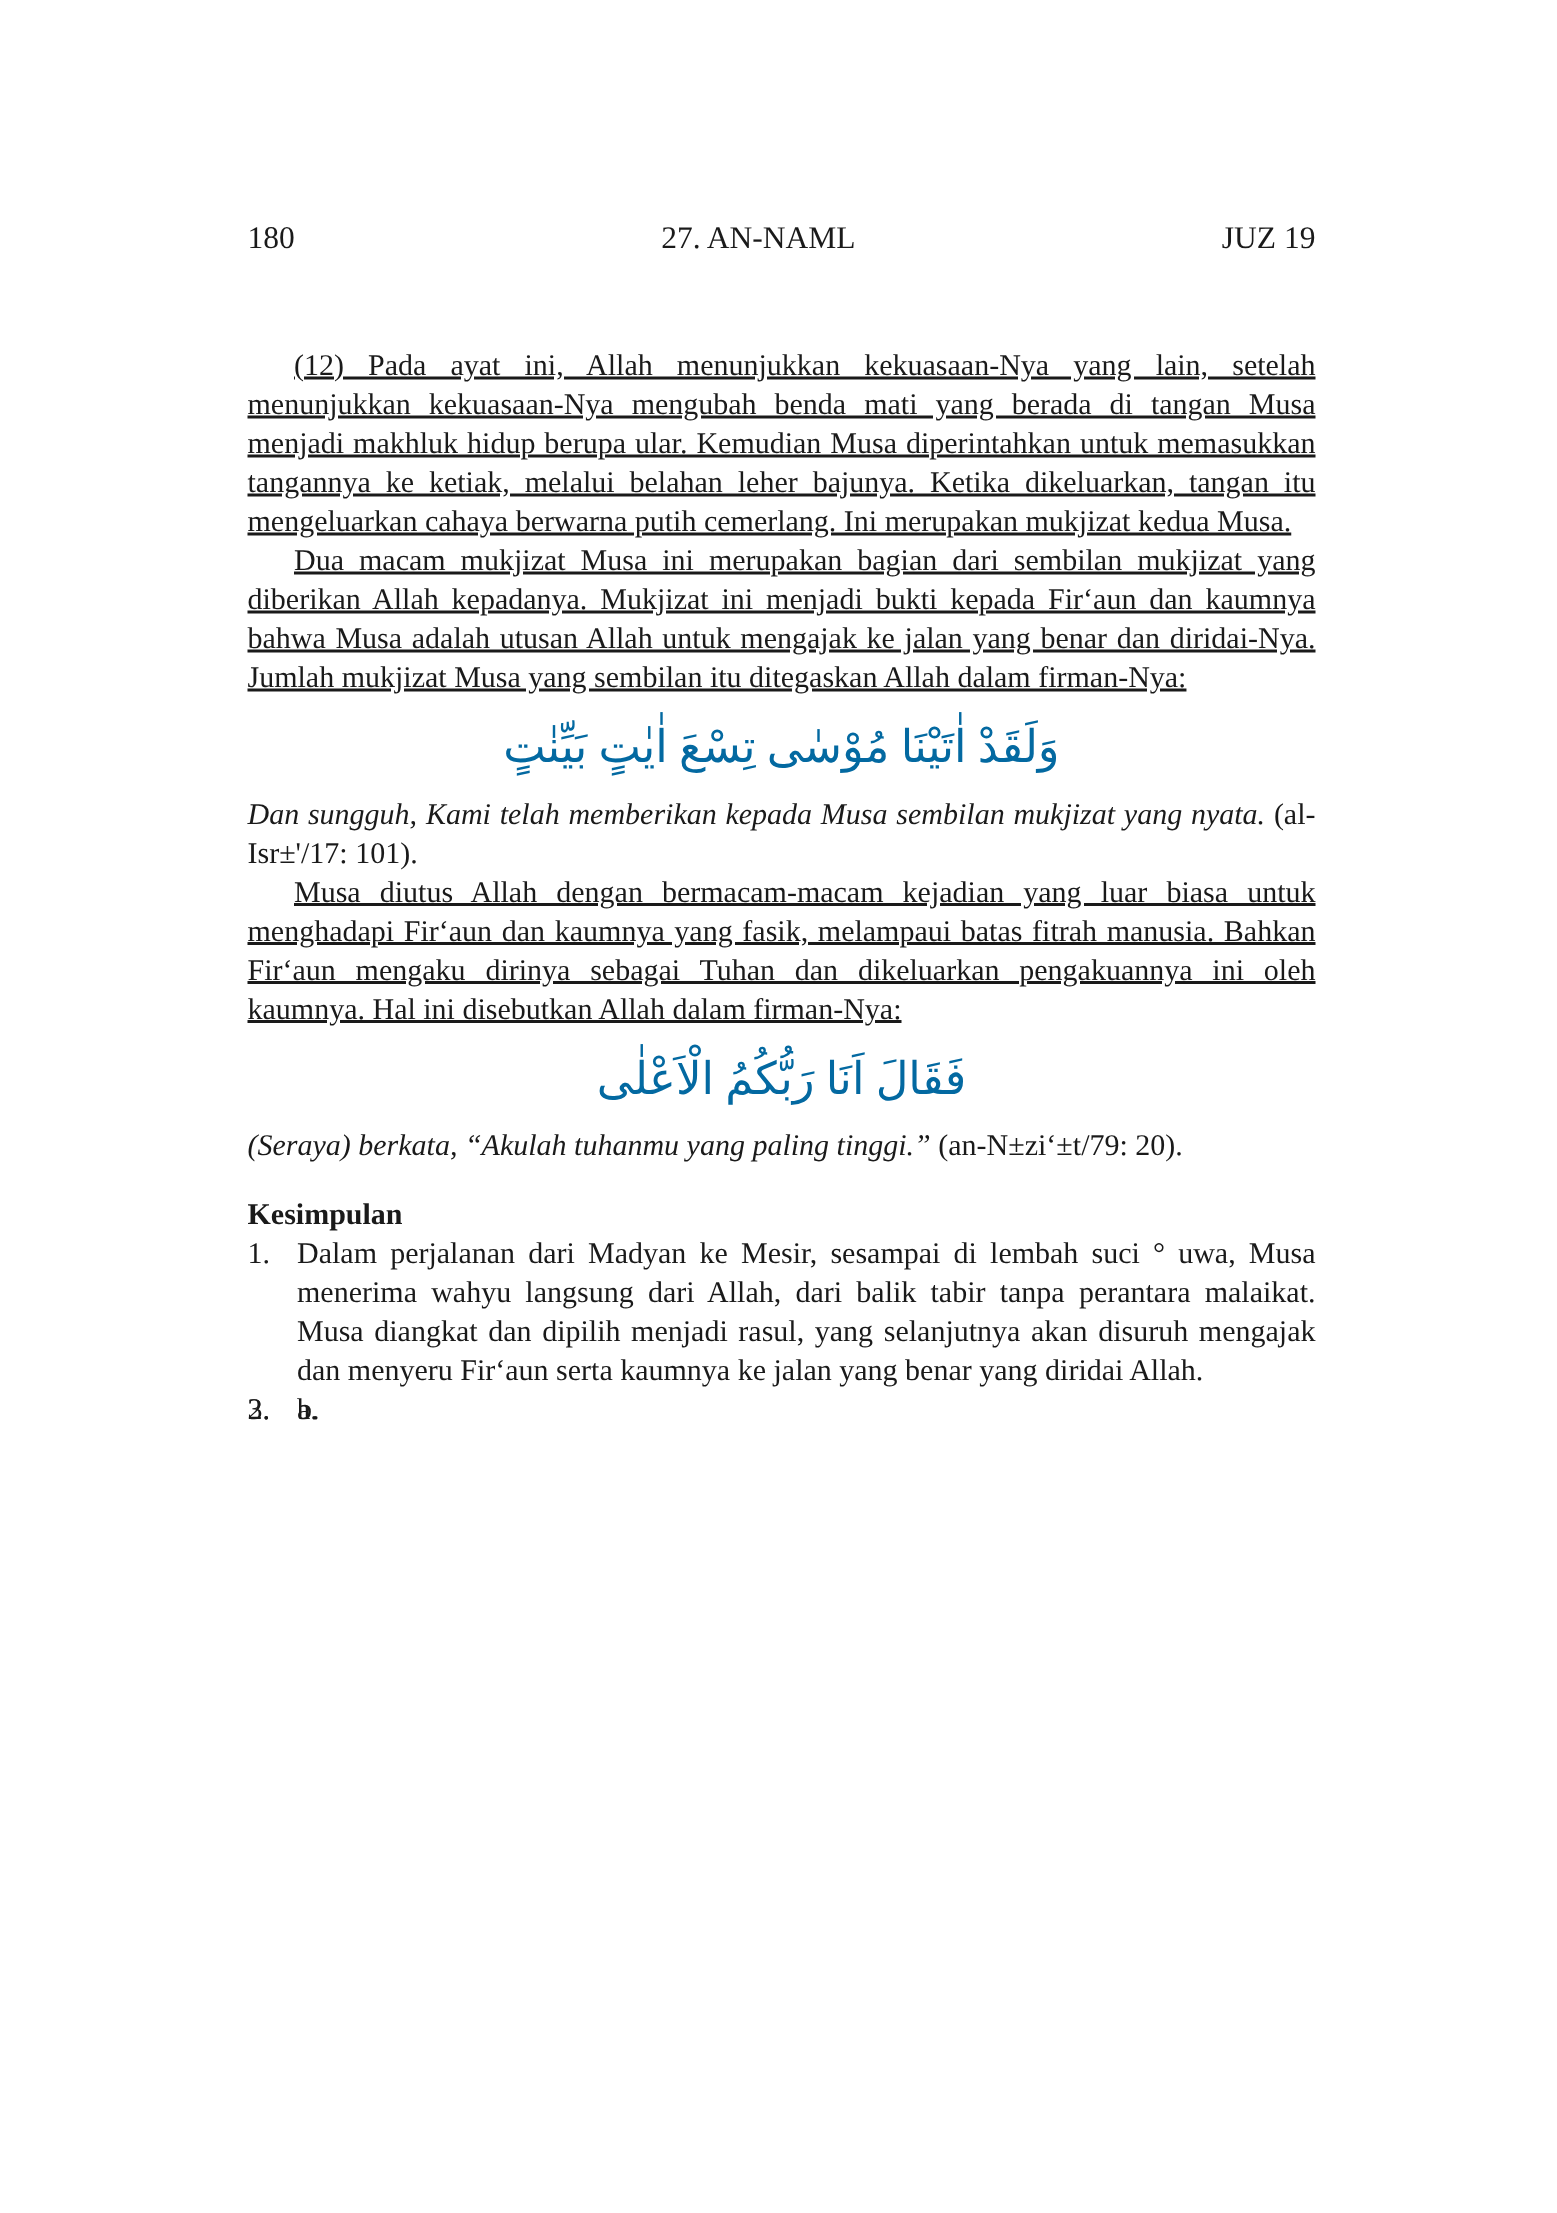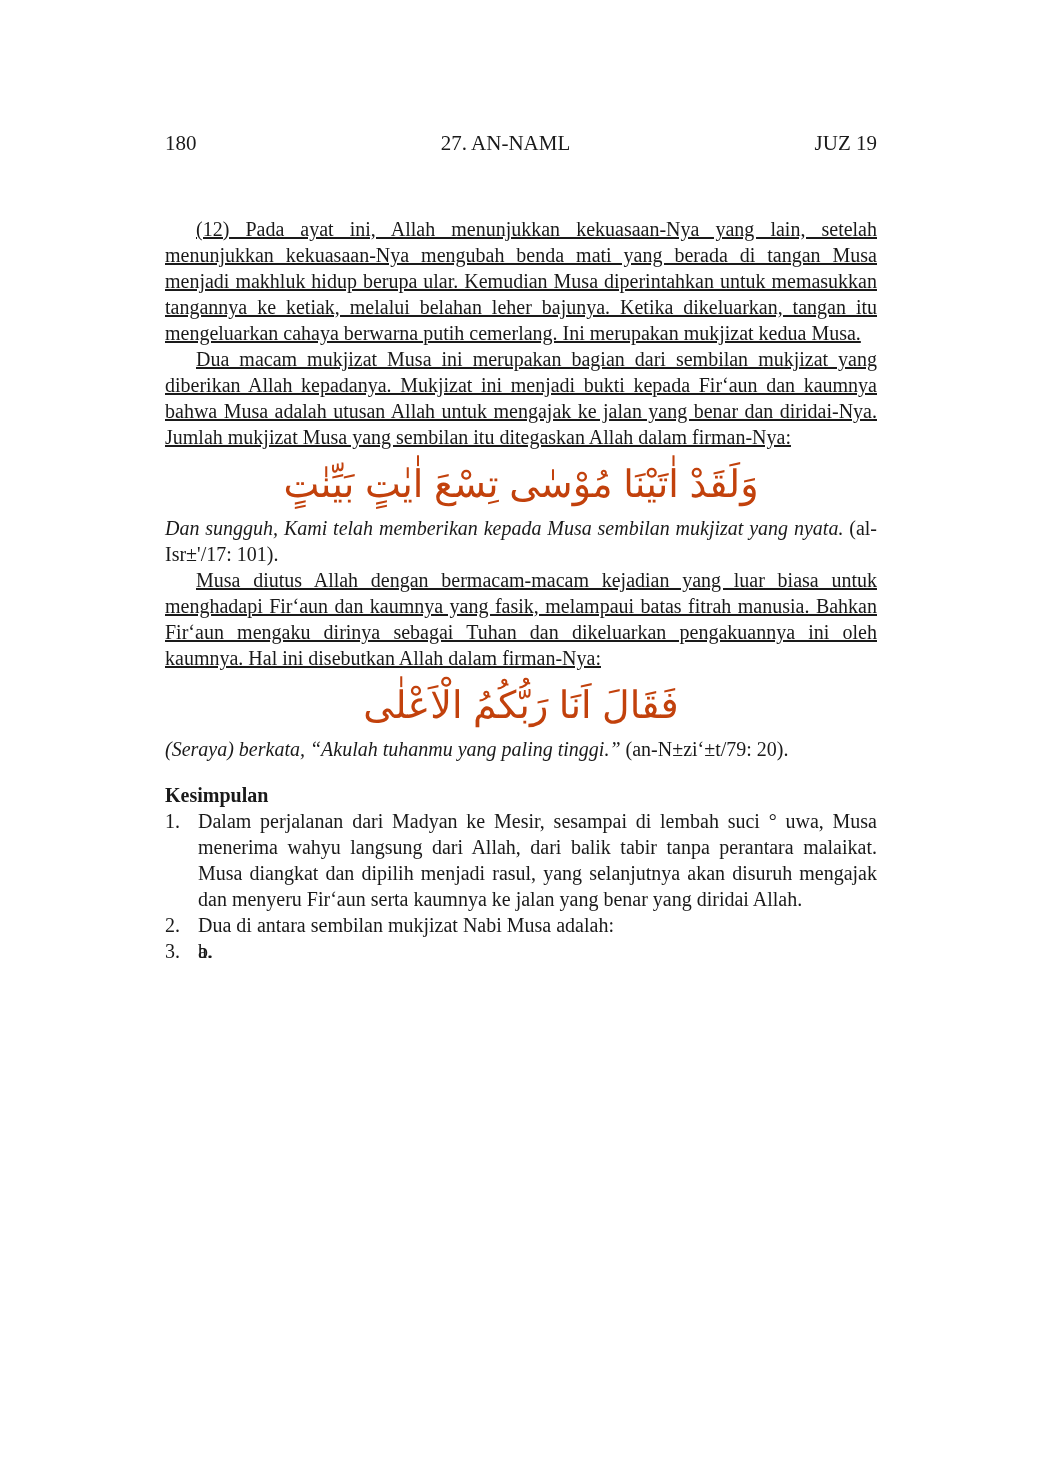--- a/index.html
+++ b/index.html
@@ -12,21 +12,21 @@
     width: 1038px;
     height: 1475px;
     background: #ffffff;
     color: #1a1a1a;
     font-family: "Liberation Serif", serif;
     overflow: hidden;
   }
   .content {
     position: absolute;
     left: 165px;
-    top: 130px;
+    top: 145px;
     width: 712px;
   }
   .page-header {
     display: flex;
     justify-content: space-between;
     align-items: baseline;
     font-size: 21px;
     line-height: 26px;
     margin-bottom: 60px;
   }
@@ -36,25 +36,25 @@
     text-align: justify;
   }
   p.para {
     margin: 0;
     text-indent: 31px;
     text-decoration: underline;
   }
   .arabic-line {
     direction: rtl;
     text-align: center;
-    font-family: Liberation Sans, sans-serif;
-    font-size: 38px;
+    font-family: Liberation Serif, serif;
+    font-size: 30px;
     line-height: 62px;
     margin: 3px 0 0 0;
-    color: #c2410c;
+    color: #0369a1;
   }
   .verse-translation {
     margin: 0;
     text-align: justify;
   }
   .verse-translation em {
   }
   .verse-translation .ref {
     font-style: normal;
   }
@@ -116,21 +116,20 @@
 
       <p class="conclusion-heading">Kesimpulan</p>
 
       <div class="list-item">
         <span class="marker">1.</span>
         <span>Dalam perjalanan dari Madyan ke Mesir, sesampai di lembah suci ° uwa, Musa menerima wahyu langsung dari Allah, dari balik tabir tanpa perantara malaikat. Musa diangkat dan dipilih menjadi rasul, yang selanjutnya akan disuruh mengajak dan menyeru Fir‘aun serta kaumnya ke jalan yang benar yang diridai Allah.</span>
       </div>
 
       <div class="list-item">
         <span class="marker">2.</span>
-        <span>Dua di antara sembilan mukjizat Nabi Musa adalah:</span>
         <div class="sub-item">
           <span class="marker">a.</span>
         </div>
         <div class="sub-item">
           <span class="marker">b.</span>
         </div>
       </div>
 
       <div class="list-item">
         <span class="marker">3.</span>

